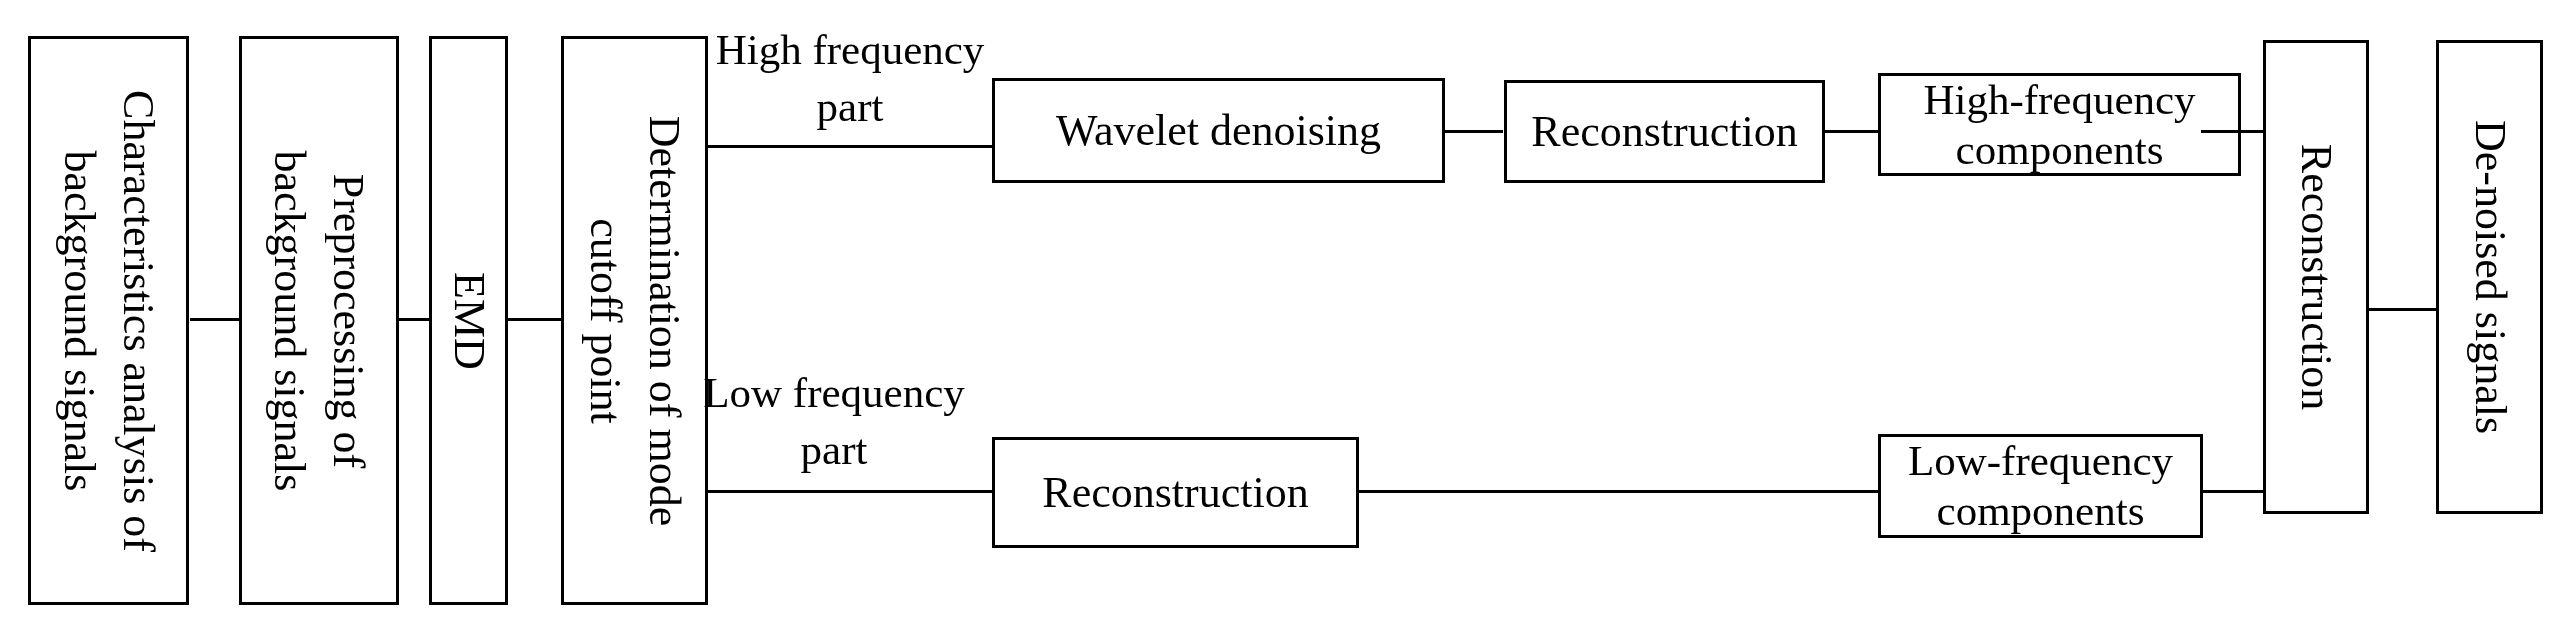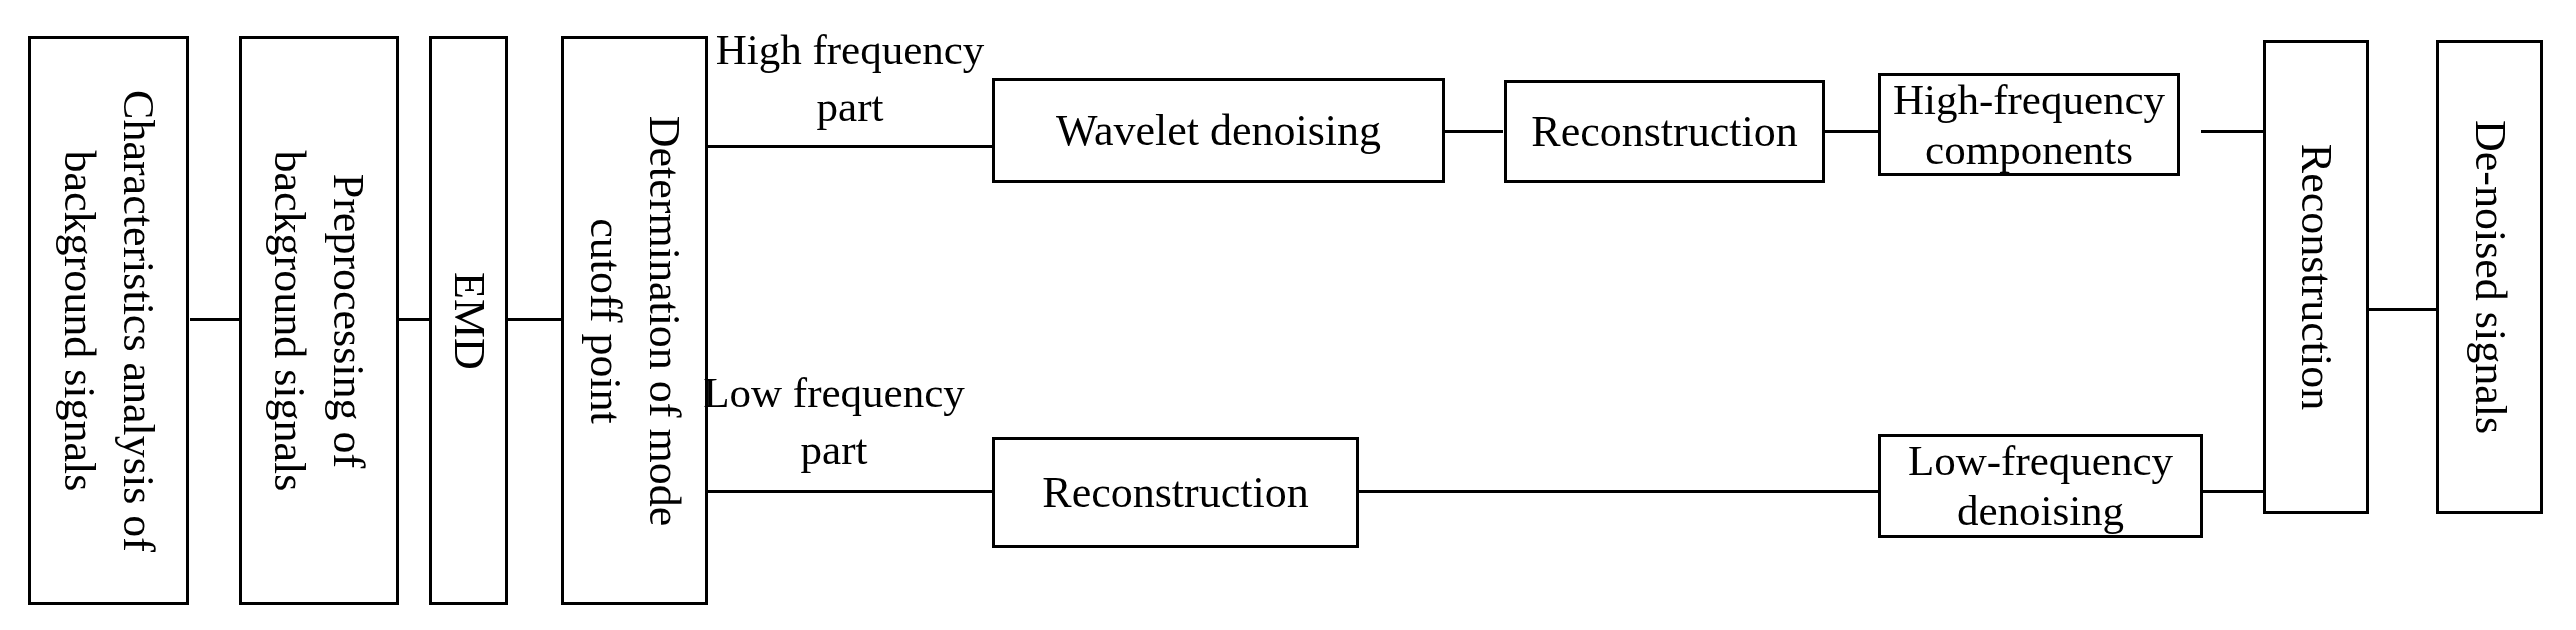--- a/index.html
+++ b/index.html
@@ -71,41 +71,41 @@
   </div>
 
   <div class="line" style="left:1445px; top:130px; width:58px;"></div>
 
   <div class="box hbox" style="left:1504px; top:80px; width:321px; height:103px;">
     <div class="txt">Reconstruction</div>
   </div>
 
   <div class="line" style="left:1824px; top:130px; width:54px;"></div>
 
-  <div class="box hbox twoline" style="left:1878px; top:73px; width:302px; height:103px;">
+  <div class="box hbox twoline" style="left:1878px; top:73px; width:363px; height:103px;">
     <div class="txt">High-frequency
 components</div>
   </div>
 
   <div class="line" style="left:2201px; top:130px; width:62px;"></div>
 
   <div class="edge-label" style="left:676px; top:365px; width:316px;">Low frequency
 part</div>
 
   <div class="line" style="left:708px; top:490px; width:284px;"></div>
 
   <div class="box hbox" style="left:992px; top:437px; width:367px; height:111px;">
     <div class="txt">Reconstruction</div>
   </div>
 
   <div class="line" style="left:1359px; top:490px; width:519px;"></div>
 
   <div class="box hbox twoline" style="left:1878px; top:434px; width:325px; height:104px;">
     <div class="txt">Low-frequency
-denoising</div>
+components</div>
   </div>
 
   <div class="line" style="left:2203px; top:490px; width:60px;"></div>
 
   <div class="box vbox" style="left:2263px; top:40px; width:106px; height:474px;">
     <div class="txt">Reconstruction</div>
   </div>
 
   <div class="line" style="left:2369px; top:308px; width:67px;"></div>
 

